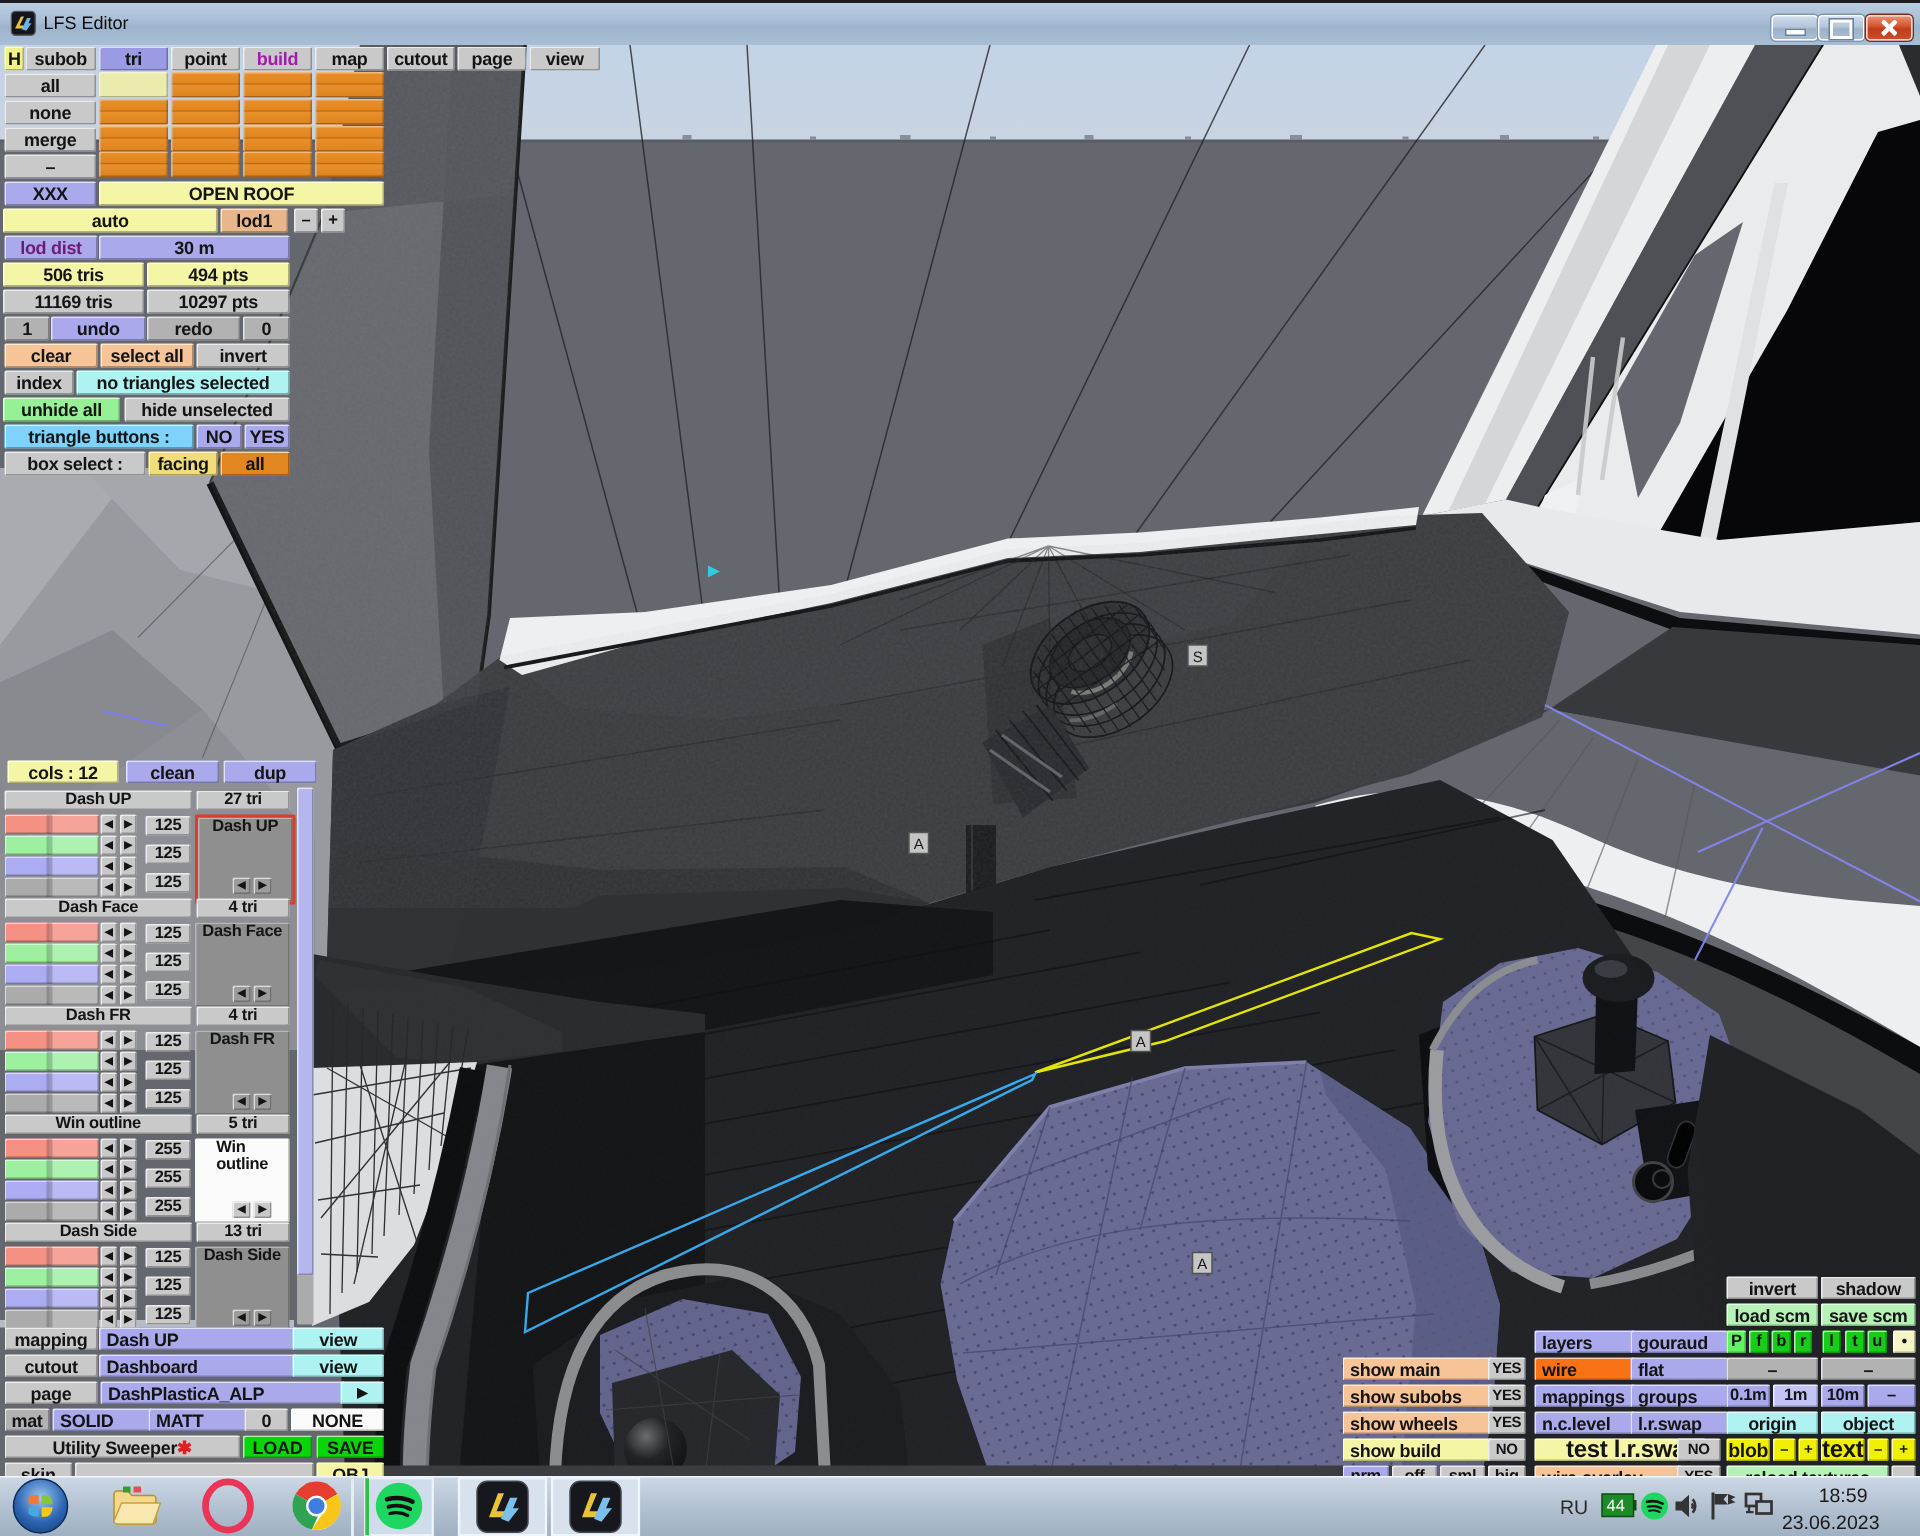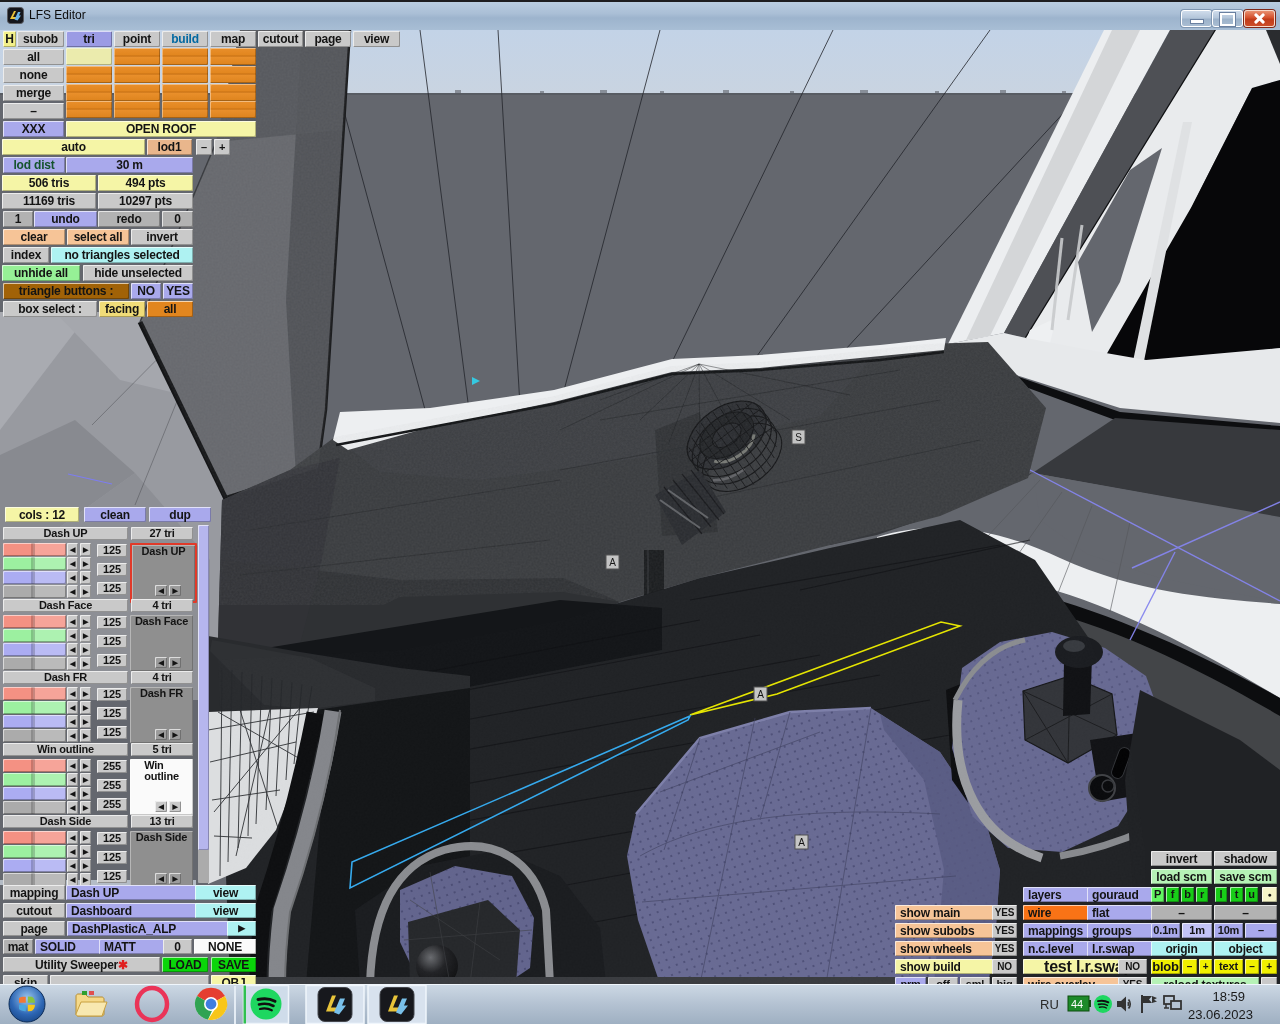--- a/index.html
+++ b/index.html
@@ -312,21 +312,21 @@
           <div style="position:absolute;left:0;top:4px;width:13px;height:3px;background:#fff;transform:rotate(45deg);border-radius:1px"></div>
           <div style="position:absolute;left:0;top:4px;width:13px;height:3px;background:#fff;transform:rotate(-45deg);border-radius:1px"></div>
         </div>
       </div>
 </div>
 
 <div class="b" style="left:3px;top:31px;width:13px;height:16px;background:#f2f08a;font-size:12px;color:#141414;">H</div>
 <div class="b" style="left:17px;top:31px;width:47px;height:16px;background:#c9c9c9;font-size:12px;color:#141414;">subob</div>
 <div class="b" style="left:66px;top:31px;width:46px;height:16px;background:#9b9be4;font-size:12px;color:#141414;">tri</div>
 <div class="b" style="left:114px;top:31px;width:46px;height:16px;background:#c9c9c9;font-size:12px;color:#141414;">point</div>
-<div class="b" style="left:162px;top:31px;width:46px;height:16px;background:#c9c9c9;font-size:12px;color:#0369a1;">build</div>
+<div class="b" style="left:162px;top:31px;width:46px;height:16px;background:#c9c9c9;font-size:12px;color:#a21caf;">build</div>
 <div class="b" style="left:210px;top:31px;width:46px;height:16px;background:#c9c9c9;font-size:12px;color:#141414;">map</div>
 <div class="b" style="left:258px;top:31px;width:45px;height:16px;background:#c9c9c9;font-size:12px;color:#141414;">cutout</div>
 <div class="b" style="left:305px;top:31px;width:46px;height:16px;background:#c9c9c9;font-size:12px;color:#141414;">page</div>
 <div class="b" style="left:353px;top:31px;width:47px;height:16px;background:#c9c9c9;font-size:12px;color:#141414;">view</div>
 <div class="b" style="left:3px;top:49px;width:61px;height:16px;background:#c9c9c9;font-size:12px;color:#141414;">all</div>
 <div class="b" style="left:3px;top:67px;width:61px;height:16px;background:#c9c9c9;font-size:12px;color:#141414;">none</div>
 <div class="b" style="left:3px;top:85px;width:61px;height:16px;background:#c9c9c9;font-size:12px;color:#141414;">merge</div>
 <div class="b" style="left:3px;top:103px;width:61px;height:16px;background:#c9c9c9;font-size:12px;color:#141414;">–</div>
 <div class="b" style="left:66px;top:48.0px;width:46px;height:17px;background:#ebebad;font-size:12px;color:#141414;box-shadow:inset 1px 1px 0 rgba(255,255,255,.4), inset -1px -1px 0 rgba(0,0,0,.25);"></div>
 <div class="b" style="left:114px;top:48.0px;width:46px;height:17px;background:linear-gradient(180deg,#e98f2b 0%,#e2861f 42%,#c06c12 47%,#e98f2b 53%,#dd831d 100%);font-size:12px;color:#141414;box-shadow:inset 1px 1px 0 rgba(255,255,255,.4), inset -1px -1px 0 rgba(0,0,0,.25);"></div>
@@ -343,38 +343,38 @@
 <div class="b" style="left:66px;top:101.25px;width:46px;height:17px;background:linear-gradient(180deg,#e98f2b 0%,#e2861f 42%,#c06c12 47%,#e98f2b 53%,#dd831d 100%);font-size:12px;color:#141414;box-shadow:inset 1px 1px 0 rgba(255,255,255,.4), inset -1px -1px 0 rgba(0,0,0,.25);"></div>
 <div class="b" style="left:114px;top:101.25px;width:46px;height:17px;background:linear-gradient(180deg,#e98f2b 0%,#e2861f 42%,#c06c12 47%,#e98f2b 53%,#dd831d 100%);font-size:12px;color:#141414;box-shadow:inset 1px 1px 0 rgba(255,255,255,.4), inset -1px -1px 0 rgba(0,0,0,.25);"></div>
 <div class="b" style="left:162px;top:101.25px;width:46px;height:17px;background:linear-gradient(180deg,#e98f2b 0%,#e2861f 42%,#c06c12 47%,#e98f2b 53%,#dd831d 100%);font-size:12px;color:#141414;box-shadow:inset 1px 1px 0 rgba(255,255,255,.4), inset -1px -1px 0 rgba(0,0,0,.25);"></div>
 <div class="b" style="left:210px;top:101.25px;width:46px;height:17px;background:linear-gradient(180deg,#e98f2b 0%,#e2861f 42%,#c06c12 47%,#e98f2b 53%,#dd831d 100%);font-size:12px;color:#141414;box-shadow:inset 1px 1px 0 rgba(255,255,255,.4), inset -1px -1px 0 rgba(0,0,0,.25);"></div>
 <div class="b" style="left:3px;top:121px;width:61px;height:16px;background:#a9a9ec;font-size:12px;color:#141414;">XXX</div>
 <div class="b" style="left:66px;top:121px;width:190px;height:16px;background:#f5f5a6;font-size:12px;color:#141414;">OPEN ROOF</div>
 <div class="b" style="left:2px;top:139px;width:143px;height:16px;background:#f5f5a6;font-size:12px;color:#141414;">auto</div>
 <div class="b" style="left:147px;top:139px;width:45px;height:16px;background:#e9b68c;font-size:12px;color:#141414;">lod1</div>
 <div class="b" style="left:196px;top:139px;width:16px;height:16px;background:#c9c9c9;font-size:11px;color:#141414;">–</div>
 <div class="b" style="left:214px;top:139px;width:16px;height:16px;background:#c9c9c9;font-size:11px;color:#141414;">+</div>
-<div class="b" style="left:3px;top:157px;width:62px;height:16px;background:#a9a9ec;font-size:12px;color:#14532d;">lod dist</div>
+<div class="b" style="left:3px;top:157px;width:62px;height:16px;background:#a9a9ec;font-size:12px;color:#701a75;">lod dist</div>
 <div class="b" style="left:66px;top:157px;width:127px;height:16px;background:#a9a9ec;font-size:12px;color:#141414;">30 m</div>
 <div class="b" style="left:2px;top:175px;width:94px;height:16px;background:#f5f5a6;font-size:12px;color:#141414;">506 tris</div>
 <div class="b" style="left:98px;top:175px;width:95px;height:16px;background:#f5f5a6;font-size:12px;color:#141414;">494 pts</div>
 <div class="b" style="left:2px;top:193px;width:94px;height:16px;background:#c9c9c9;font-size:12px;color:#141414;">11169 tris</div>
 <div class="b" style="left:98px;top:193px;width:95px;height:16px;background:#c9c9c9;font-size:12px;color:#141414;">10297 pts</div>
 <div class="b" style="left:3px;top:211px;width:30px;height:16px;background:#b2b2b2;font-size:12px;color:#141414;">1</div>
 <div class="b" style="left:34px;top:211px;width:63px;height:16px;background:#a9a9ec;font-size:12px;color:#141414;">undo</div>
 <div class="b" style="left:98px;top:211px;width:62px;height:16px;background:#b2b2b2;font-size:12px;color:#141414;">redo</div>
 <div class="b" style="left:162px;top:211px;width:31px;height:16px;background:#b2b2b2;font-size:12px;color:#141414;">0</div>
 <div class="b" style="left:3px;top:229px;width:62px;height:16px;background:#f6c497;font-size:12px;color:#141414;">clear</div>
 <div class="b" style="left:67px;top:229px;width:62px;height:16px;background:#f6c497;font-size:12px;color:#141414;">select all</div>
 <div class="b" style="left:131px;top:229px;width:62px;height:16px;background:#c9c9c9;font-size:12px;color:#141414;">invert</div>
 <div class="b" style="left:3px;top:247px;width:46px;height:16px;background:#c9c9c9;font-size:12px;color:#141414;">index</div>
 <div class="b" style="left:51px;top:247px;width:142px;height:16px;background:#aef2f2;font-size:12px;color:#141414;">no triangles selected</div>
 <div class="b" style="left:2px;top:265px;width:78px;height:16px;background:#96f096;font-size:12px;color:#141414;">unhide all</div>
 <div class="b" style="left:83px;top:265px;width:110px;height:16px;background:#c9c9c9;font-size:12px;color:#141414;">hide unselected</div>
-<div class="b" style="left:3px;top:283px;width:126px;height:16px;background:#a16207;font-size:12px;color:#141414;">triangle buttons :</div>
+<div class="b" style="left:3px;top:283px;width:126px;height:16px;background:#7dd3fc;font-size:12px;color:#141414;">triangle buttons :</div>
 <div class="b" style="left:131px;top:283px;width:30px;height:16px;background:#a9a9ec;font-size:12px;color:#141414;">NO</div>
 <div class="b" style="left:163px;top:283px;width:30px;height:16px;background:#a9a9ec;font-size:12px;color:#141414;">YES</div>
 <div class="b" style="left:3px;top:301px;width:94px;height:16px;background:#c9c9c9;font-size:12px;color:#141414;">box select :</div>
 <div class="b" style="left:99px;top:301px;width:46px;height:16px;background:#f0dc78;font-size:12px;color:#141414;">facing</div>
 <div class="b" style="left:147px;top:301px;width:46px;height:16px;background:#e2861f;font-size:12px;color:#141414;">all</div>
 <div class="b" style="left:5px;top:507px;width:74px;height:15px;background:#f5f5a6;font-size:12px;color:#141414;">cols : 12</div>
 <div class="b" style="left:84px;top:507px;width:62px;height:15px;background:#a9a9ec;font-size:12px;color:#141414;">clean</div>
 <div class="b" style="left:149px;top:507px;width:62px;height:15px;background:#a9a9ec;font-size:12px;color:#141414;">dup</div>
 <div class="b" style="left:198px;top:525px;width:11px;height:358px;background:#ababab;font-size:12px;color:#141414;box-shadow:none;"></div>
 <div class="b" style="left:198px;top:525px;width:11px;height:325px;background:#b6b6ee;font-size:12px;color:#141414;box-shadow:inset 1px 1px 0 rgba(255,255,255,.6), inset -1px -1px 0 rgba(0,0,0,.25);"></div>
@@ -552,21 +552,21 @@
 <div class="b" style="left:1087px;top:941px;width:60px;height:15px;background:#a9a9ec;font-size:12px;color:#141414;justify-content:flex-start;padding-left:5px;">l.r.swap</div>
 <div class="b" style="left:1151px;top:941px;width:61px;height:15px;background:#aef2f2;font-size:12px;color:#141414;">origin</div>
 <div class="b" style="left:1214px;top:941px;width:63px;height:15px;background:#aef2f2;font-size:12px;color:#141414;">object</div>
 <div class="b" style="left:895px;top:959px;width:95px;height:15px;background:#f5f5a6;font-size:12px;color:#141414;justify-content:flex-start;padding-left:5px;">show build</div>
 <div class="b" style="left:992px;top:959px;width:25px;height:15px;background:#c9c9c9;font-size:10px;color:#141414;">NO</div>
 <div class="b" style="left:1023px;top:959px;width:93px;height:15px;background:#f5f5a6;font-size:16px;color:#141414;justify-content:flex-start;padding-left:21px;">test l.r.swap</div>
 <div class="b" style="left:1118px;top:959px;width:29px;height:15px;background:#c9c9c9;font-size:10px;color:#141414;">NO</div>
 <div class="b" style="left:1151px;top:959px;width:29px;height:15px;background:#f0f000;font-size:13px;color:#141414;">blob</div>
 <div class="b" style="left:1182px;top:959px;width:15px;height:15px;background:#f0f000;font-size:10px;color:#141414;">–</div>
 <div class="b" style="left:1199px;top:959px;width:13px;height:15px;background:#f0f000;font-size:10px;color:#141414;">+</div>
-<div class="b" style="left:1214px;top:959px;width:29px;height:15px;background:#f0f000;font-size:11px;color:#141414;">text</div>
+<div class="b" style="left:1214px;top:959px;width:29px;height:15px;background:#f0f000;font-size:16px;color:#141414;">text</div>
 <div class="b" style="left:1245px;top:959px;width:14px;height:15px;background:#f0f000;font-size:10px;color:#141414;">–</div>
 <div class="b" style="left:1261px;top:959px;width:16px;height:15px;background:#f0f000;font-size:10px;color:#141414;">+</div>
 <div class="b" style="left:895px;top:977px;width:31px;height:15px;background:#a9a9ec;font-size:11px;color:#141414;">prm</div>
 <div class="b" style="left:928px;top:977px;width:30px;height:15px;background:#c9c9c9;font-size:11px;color:#141414;">off</div>
 <div class="b" style="left:960px;top:977px;width:30px;height:15px;background:#c9c9c9;font-size:11px;color:#141414;">sml</div>
 <div class="b" style="left:992px;top:977px;width:25px;height:15px;background:#c9c9c9;font-size:11px;color:#141414;">big</div>
 <div class="b" style="left:1023px;top:977px;width:93px;height:15px;background:#f6c497;font-size:12px;color:#141414;justify-content:flex-start;padding-left:5px;">wire overlay</div>
 <div class="b" style="left:1118px;top:977px;width:29px;height:15px;background:#c9c9c9;font-size:10px;color:#141414;">YES</div>
 <div class="b" style="left:1151px;top:977px;width:108px;height:15px;background:#b6f2b6;font-size:12px;color:#141414;">reload textures</div>
 <div class="b" style="left:1261px;top:977px;width:16px;height:15px;background:#c9c9c9;font-size:10px;color:#141414;">–</div>

